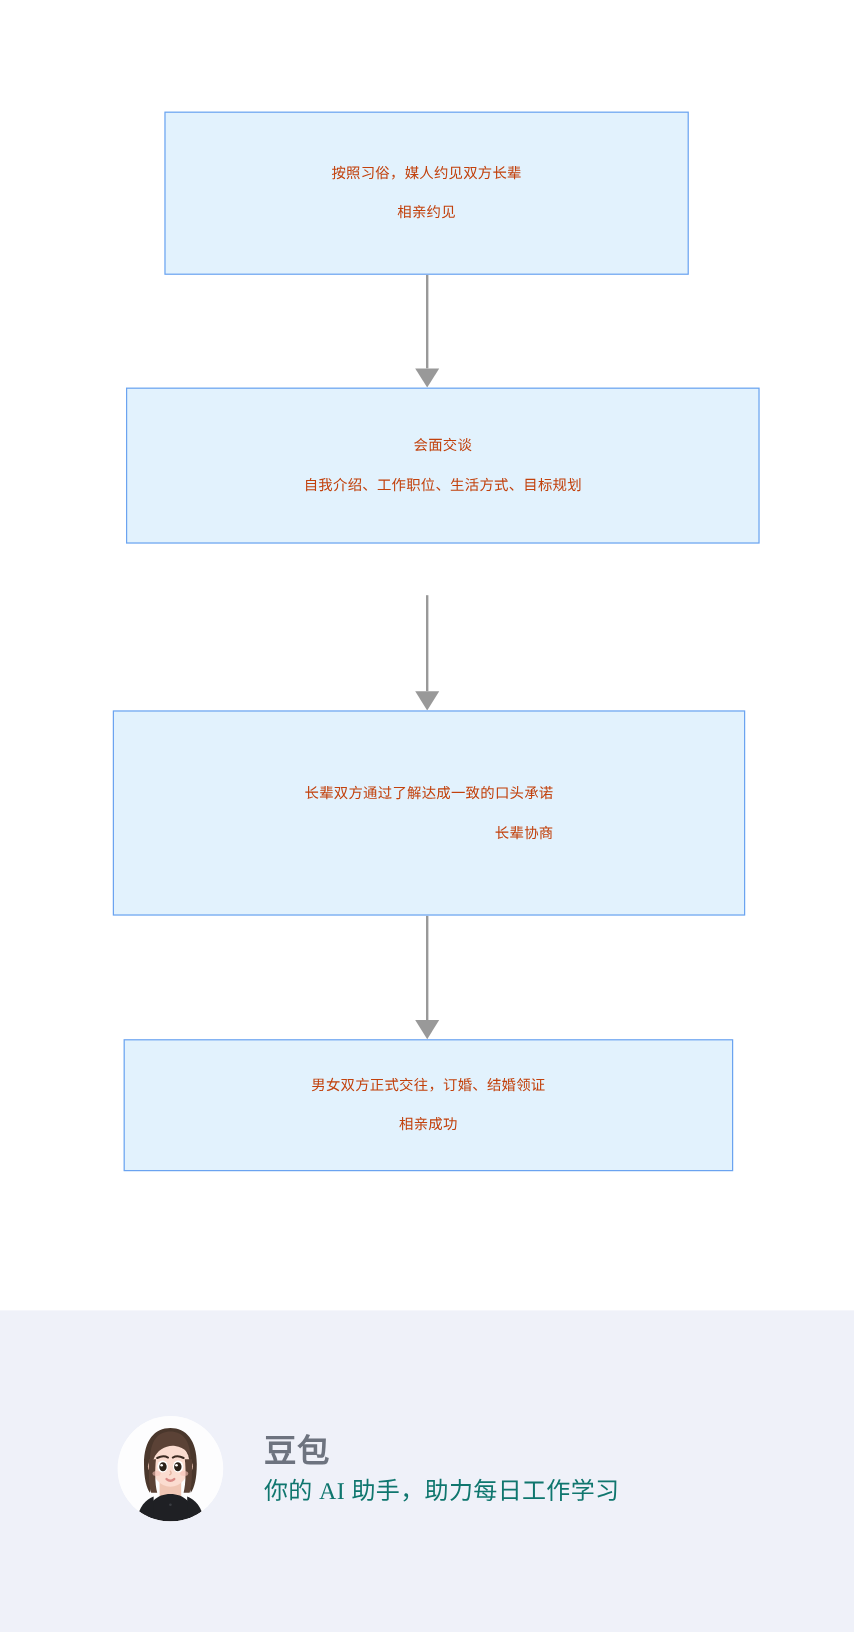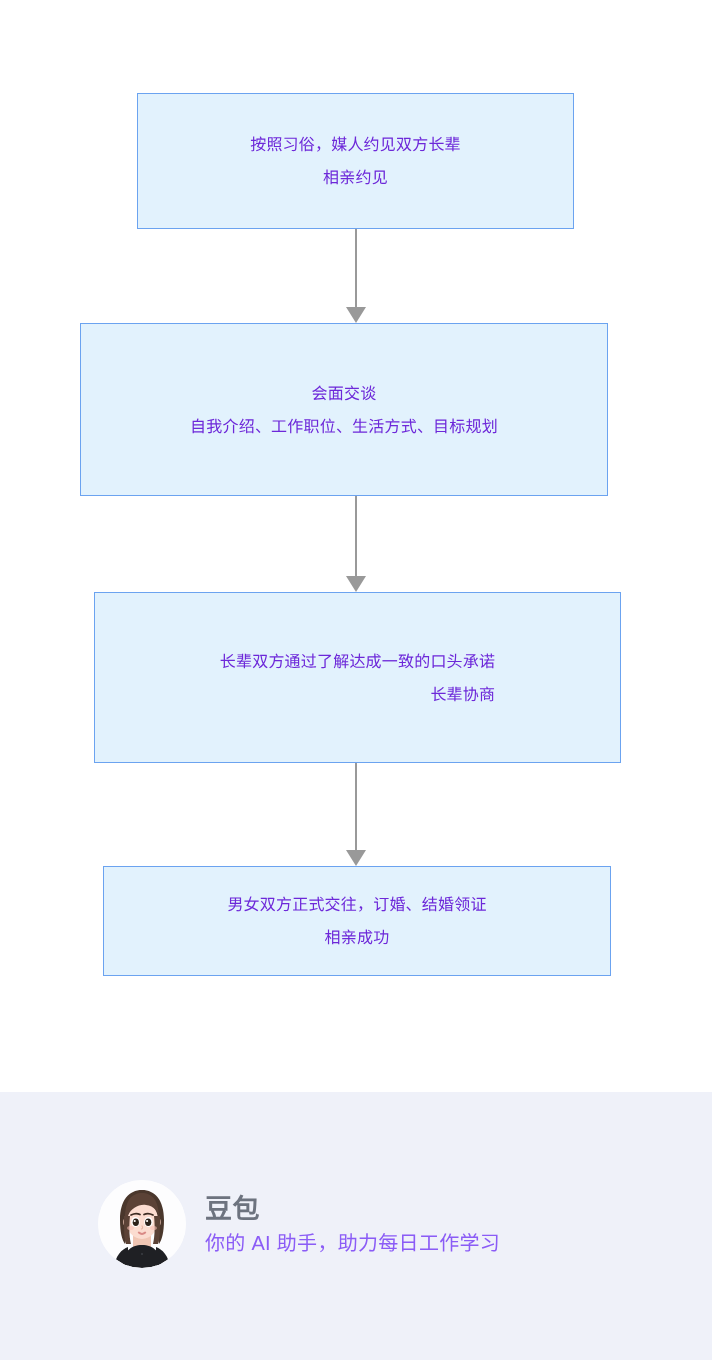--- a/index.html
+++ b/index.html
@@ -32,31 +32,31 @@
     border: 1px solid #6ba3f0;
     background: #e2f2fd;
     display: flex;
     align-items: center;
     justify-content: center;
     text-align: center;
     padding: 10px 14px;
   }
 
   .flow-node-label {
-    font-size: 16px;
+    font-size: 12px;
     line-height: 33px;
-    color: #6d28d9;
+    color: #c2410c;
     letter-spacing: 0.2px;
     white-space: pre-line;
     font-weight: 400;
   }
 
   
   #node-1 { left: 137px;  top: 93px;  width: 437px; height: 136px; }
-  #node-2 { left: 80px;   top: 323px; width: 528px; height: 173px; }
+  #node-2 { left: 105px;   top: 323px; width: 528px; height: 130px; }
   #node-3 { left: 94px;   top: 592px; width: 527px; height: 171px; text-align: right; }
   #node-4 { left: 103px;  top: 866px; width: 508px; height: 110px; }
 
   
   .connector {
     position: absolute;
     left: 0;
     top: 0;
     width: 712px;
     height: 1092px;
@@ -72,21 +72,21 @@
     height: 268px;
     background: #eff1f9;
   }
 
   #brand-row {
     position: absolute;
     left: 98px;
     top: 88px;
     display: flex;
     align-items: center;
-    gap: 19px;
+    gap: 34px;
   }
 
   #brand-avatar {
     width: 88px;
     height: 88px;
     border-radius: 50%;
     background: #fdfdfe;
     overflow: hidden;
     position: relative;
     flex: 0 0 auto;
@@ -100,23 +100,24 @@
     font-size: 27px;
     font-weight: 700;
     color: #6d737f;
     line-height: 34px;
     letter-spacing: 0.5px;
   }
 
   #brand-tagline {
     font-size: 20px;
     font-weight: 400;
-    color: #8b5cf6;
+    color: #0f766e;
     line-height: 28px;
     letter-spacing: 0.3px;
+    font-family: Liberation Serif, serif;
   }
 </style>
 </head>
 <body>
 
 <div id="flowchart-canvas">
 
   <svg class="connector" viewBox="0 0 712 1092" xmlns="http://www.w3.org/2000/svg">
     <g stroke="#999999" stroke-width="2" fill="#999999">
 

